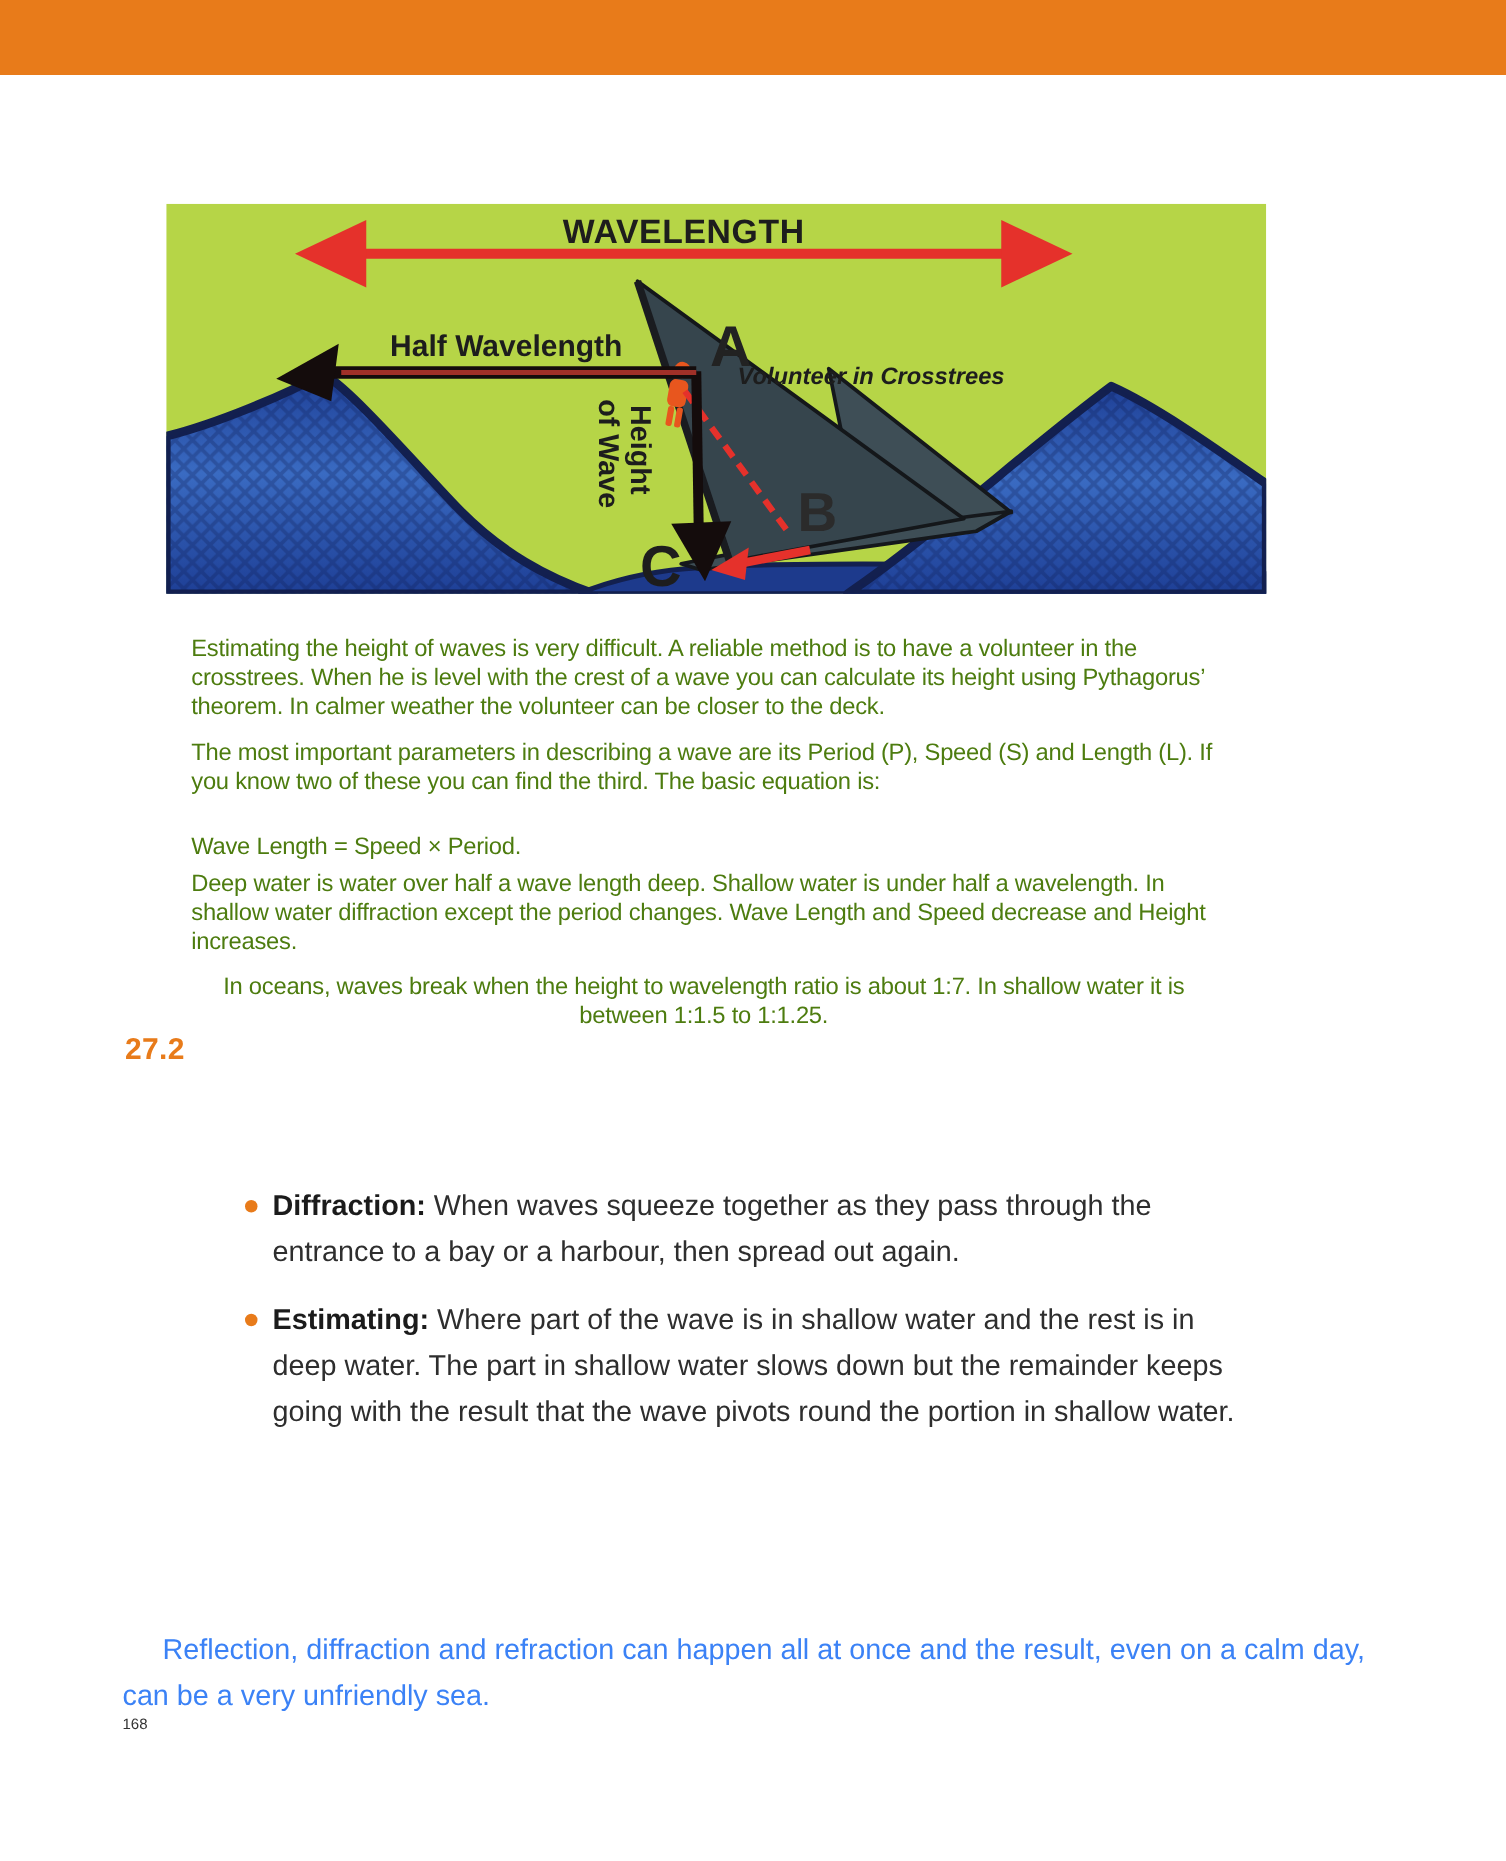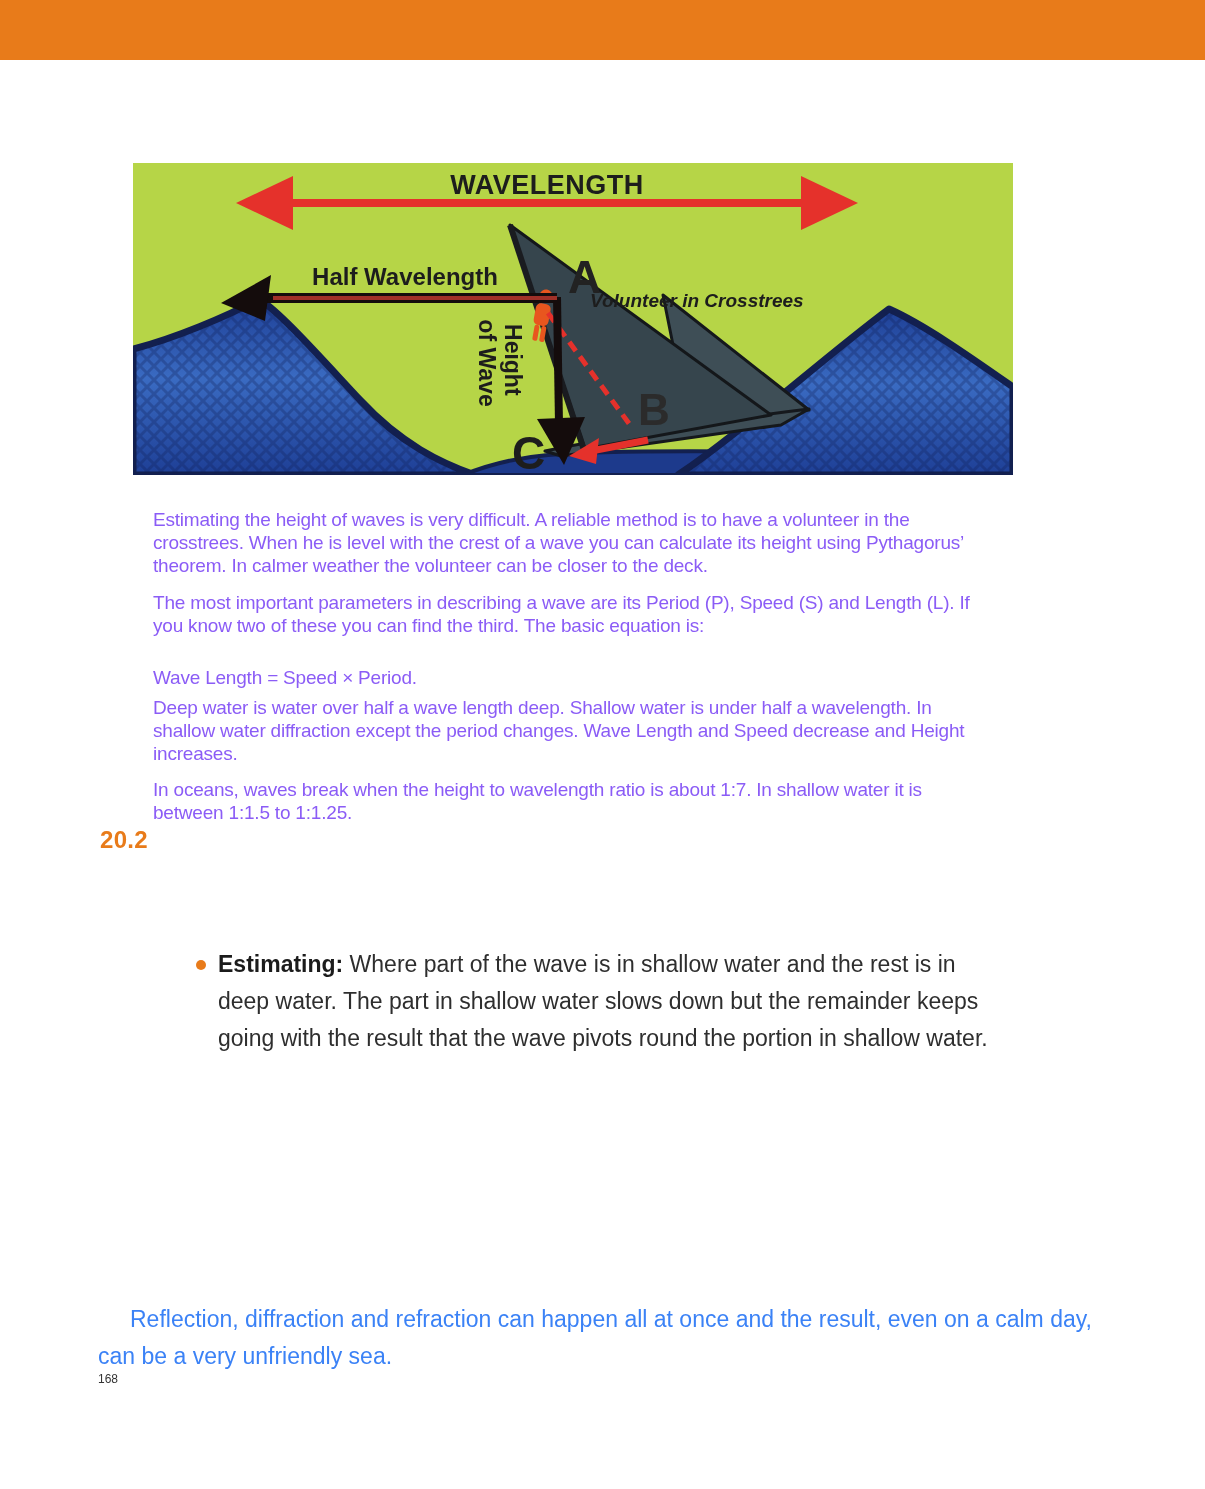--- a/index.html
+++ b/index.html
@@ -6,27 +6,27 @@
   body {
     width:1205px; height:1489px; position:relative; background:#ffffff;
     font-family:"Liberation Sans", sans-serif; overflow:hidden;
   }
   .topbar { position:absolute; left:0; top:0; width:1205px; height:60px; background:#e87b1a; }
   .figure { position:absolute; left:133px; top:163px; width:880px; height:276px; }
   .figure svg { display:block; }
 
   .para {
     position:absolute; left:153px; width:820px;
-    font-size:19px; line-height:23px; color:#8b5cf6; letter-spacing:-0.2px;
+    font-size:19px; line-height:23px; color:#4d7c0f; letter-spacing:-0.2px;
   }
   #p1 { top:489px; }
   #p2 { top:572px; }
   #eq { top:635px;margin-top:31px; }
   #p3 { top:677px; }
-  #p4 { top:759px; }
+  #p4 { top:759px;text-align:center; }
 
   .section-num {
     position:absolute; left:100px; top:826px;
     font-size:24px; font-weight:bold; color:#e87b1a; letter-spacing:0.3px;
   }
 
   .bullets { position:absolute; left:196px; top:946px; width:795px; list-style:none; margin:0; padding:0; }
   .bullets li {
     position:relative; padding-left:22px; margin:0 0 17px 0;
     font-size:23px; line-height:37px; color:#2e2e2e;
@@ -126,23 +126,27 @@
     </text>
   </svg>
 </div>
 
 <p class="para" id="p1">Estimating the height of waves is very difficult. A reliable method is to have a volunteer in the crosstrees. When he is level with the crest of a wave you can calculate its height using Pythagorus’ theorem. In calmer weather the volunteer can be closer to the deck.</p>
 <p class="para" id="p2">The most important parameters in describing a wave are its Period (P), Speed (S) and Length (L). If you know two of these you can find the third. The basic equation is:</p>
 <p class="para" id="eq">Wave Length = Speed × Period.</p>
 <p class="para" id="p3">Deep water is water over half a wave length deep. Shallow water is under half a wavelength. In shallow water diffraction except the period changes. Wave Length and Speed decrease and Height increases.</p>
 <p class="para" id="p4">In oceans, waves break when the height to wavelength ratio is about 1:7. In shallow water it is between 1:1.5 to 1:1.25.</p>
 
-<div class="section-num">20.2</div>
+<div class="section-num">27.2</div>
 
 <ul class="bullets">
+  <li>
+    <span class="dot"></span>
+    <span class="term">Diffraction:</span><span> When waves squeeze together as they pass through the entrance to a bay or a harbour, then spread out again.</span>
+  </li>
   <li>
     <span class="dot"></span>
     <span class="term">Estimating:</span><span> Where part of the wave is in shallow water and the rest is in deep water. The part in shallow water slows down but the remainder keeps going with the result that the wave pivots round the portion in shallow water.</span>
   </li>
 </ul>
 
 <p class="closing">Reflection, diffraction and refraction can happen all at once and the result, even on a calm day, can be a very unfriendly sea.</p>
 
 <div class="pagenum">168</div>
 

